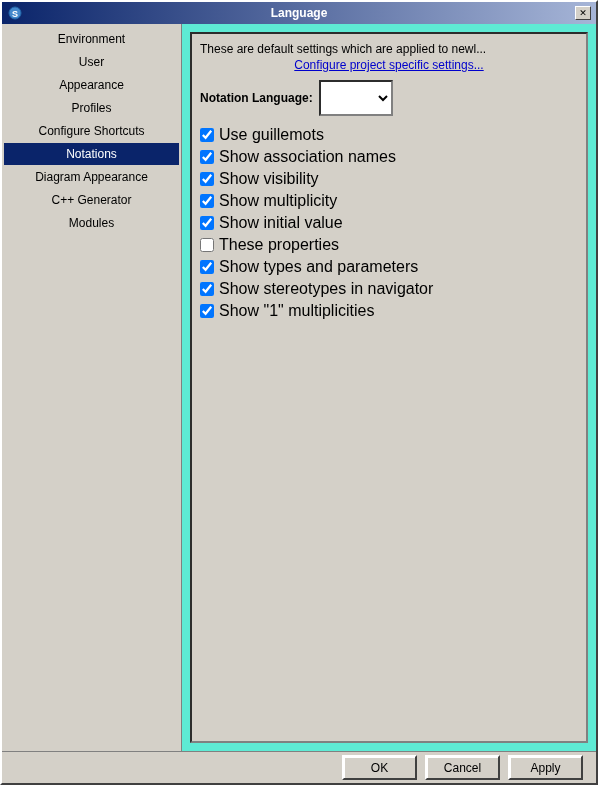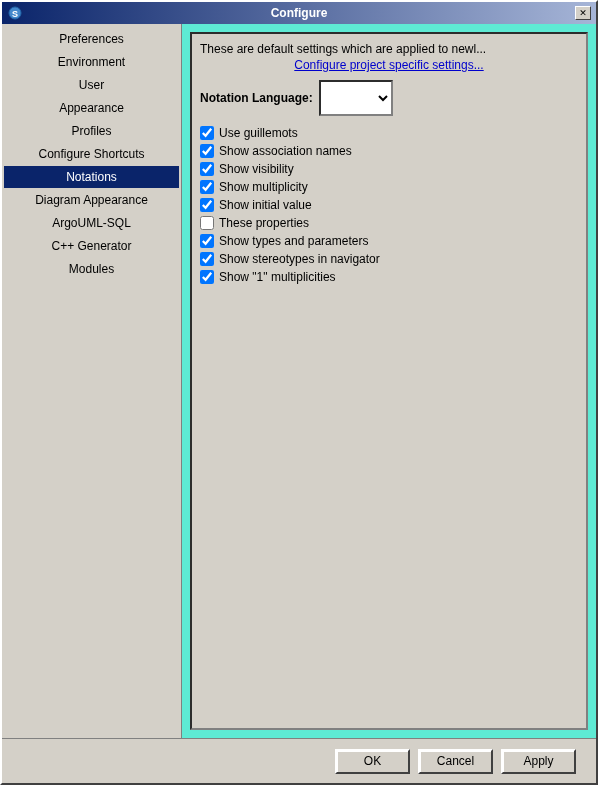--- a/index.html
+++ b/index.html
@@ -142,31 +142,31 @@
       display: flex;
       align-items: center;
       gap: 5px;
     }
     .checkbox-row input[type="checkbox"] {
       width: 14px;
       height: 14px;
       cursor: pointer;
     }
     .checkbox-label {
-      font-size: 12px;
+      font-size: 16px;
       color: #000;
     }
     .bottom-bar {
-      height: 45px;
+      height: 32px;
       background: #d4d0c8;
       border-top: 1px solid #808080;
       display: flex;
       align-items: center;
       justify-content: flex-end;
-      padding: 0 20px;
+      padding: 0 13px;
       gap: 8px;
       flex-shrink: 0;
     }
     .dialog-btn {
       width: 75px;
       height: 25px;
       background: #d4d0c8;
       border: 2px solid #ffffff;
       border-right-color: #404040;
       border-bottom-color: #404040;
@@ -188,38 +188,36 @@
 
 <div class="window">
 
   <div class="title-bar">
     <div class="title-bar-icon">
       <svg width="14" height="14" viewBox="0 0 14 14">
         <circle cx="7" cy="7" r="6" fill="#4488cc" stroke="#2266aa" stroke-width="1"></circle>
         <text x="7" y="11" text-anchor="middle" font-size="9" fill="white" font-weight="bold">S</text>
       </svg>
     </div>
-    <span class="title-bar-title">Configure</span>
+    <span class="title-bar-title">Language</span>
     <div class="title-bar-controls">
       <div class="title-btn">✕</div>
     </div>
   </div>
 
   <div class="content-area">
 
     <div class="sidebar">
-    <div class="sidebar-item">Preferences</div>
         <div class="sidebar-item">Environment</div>
         <div class="sidebar-item">User</div>
         <div class="sidebar-item">Appearance</div>
         <div class="sidebar-item">Profiles</div>
         <div class="sidebar-item">Configure Shortcuts</div>
         <div class="sidebar-item active">Notations</div>
         <div class="sidebar-item">Diagram Appearance</div>
-        <div class="sidebar-item">ArgoUML-SQL</div>
         <div class="sidebar-item">C++ Generator</div>
         <div class="sidebar-item">Modules</div>
       </div>
 
     <div class="main-panel">
       <div class="inner-panel">
         <div class="info-text">These are default settings which are applied to newl...</div>
         <a class="config-link">Configure project specific settings...</a>
 
         <div class="notation-row">

